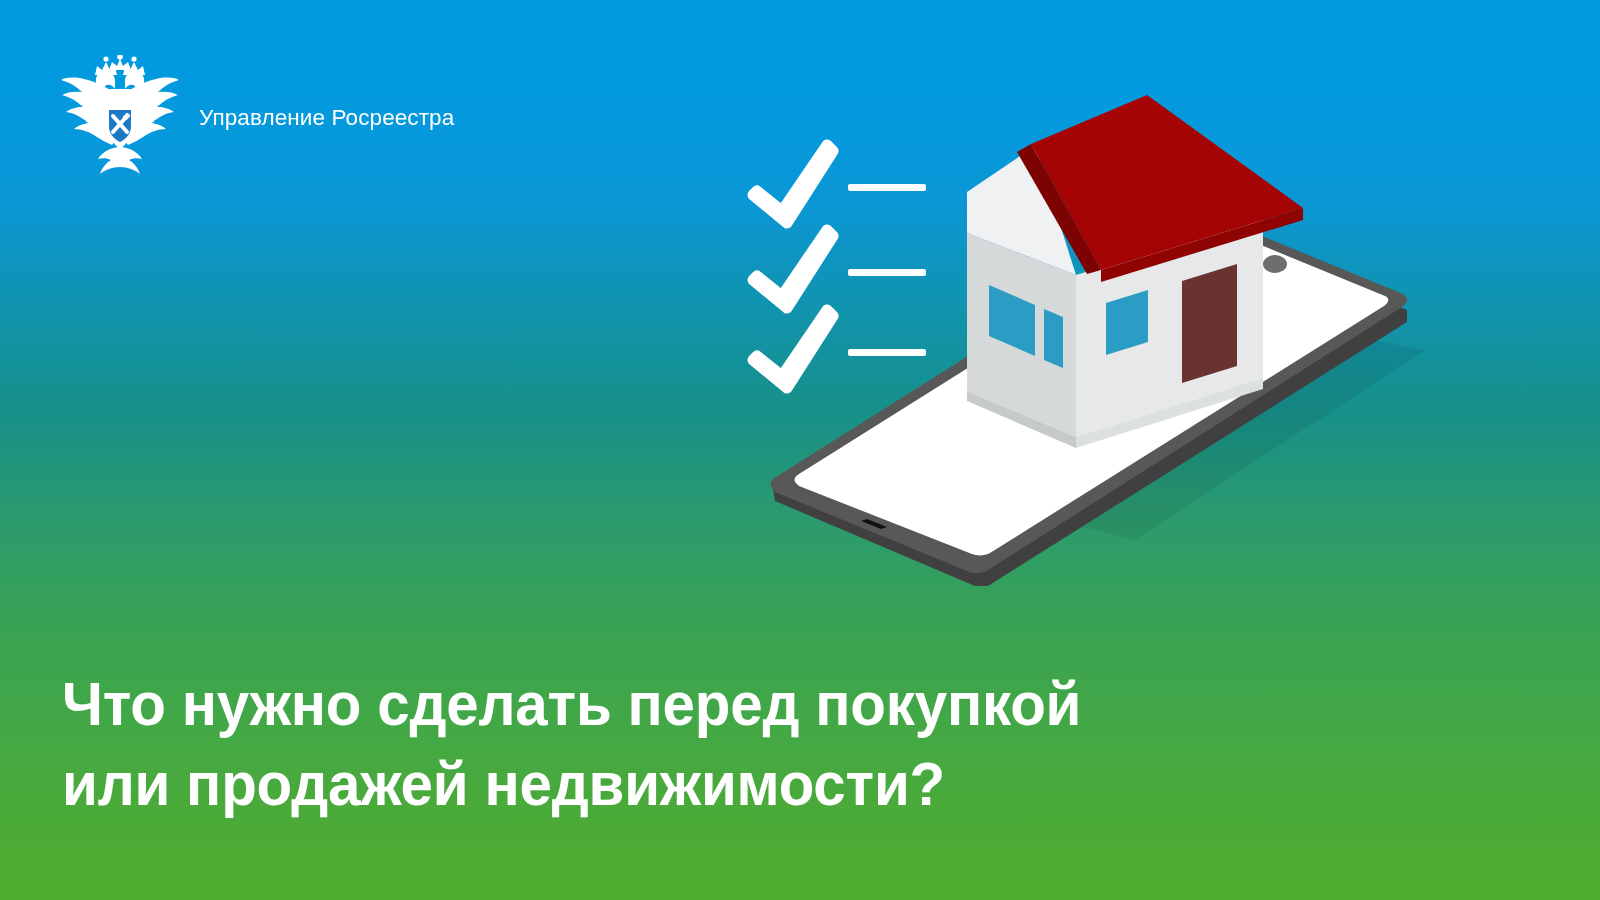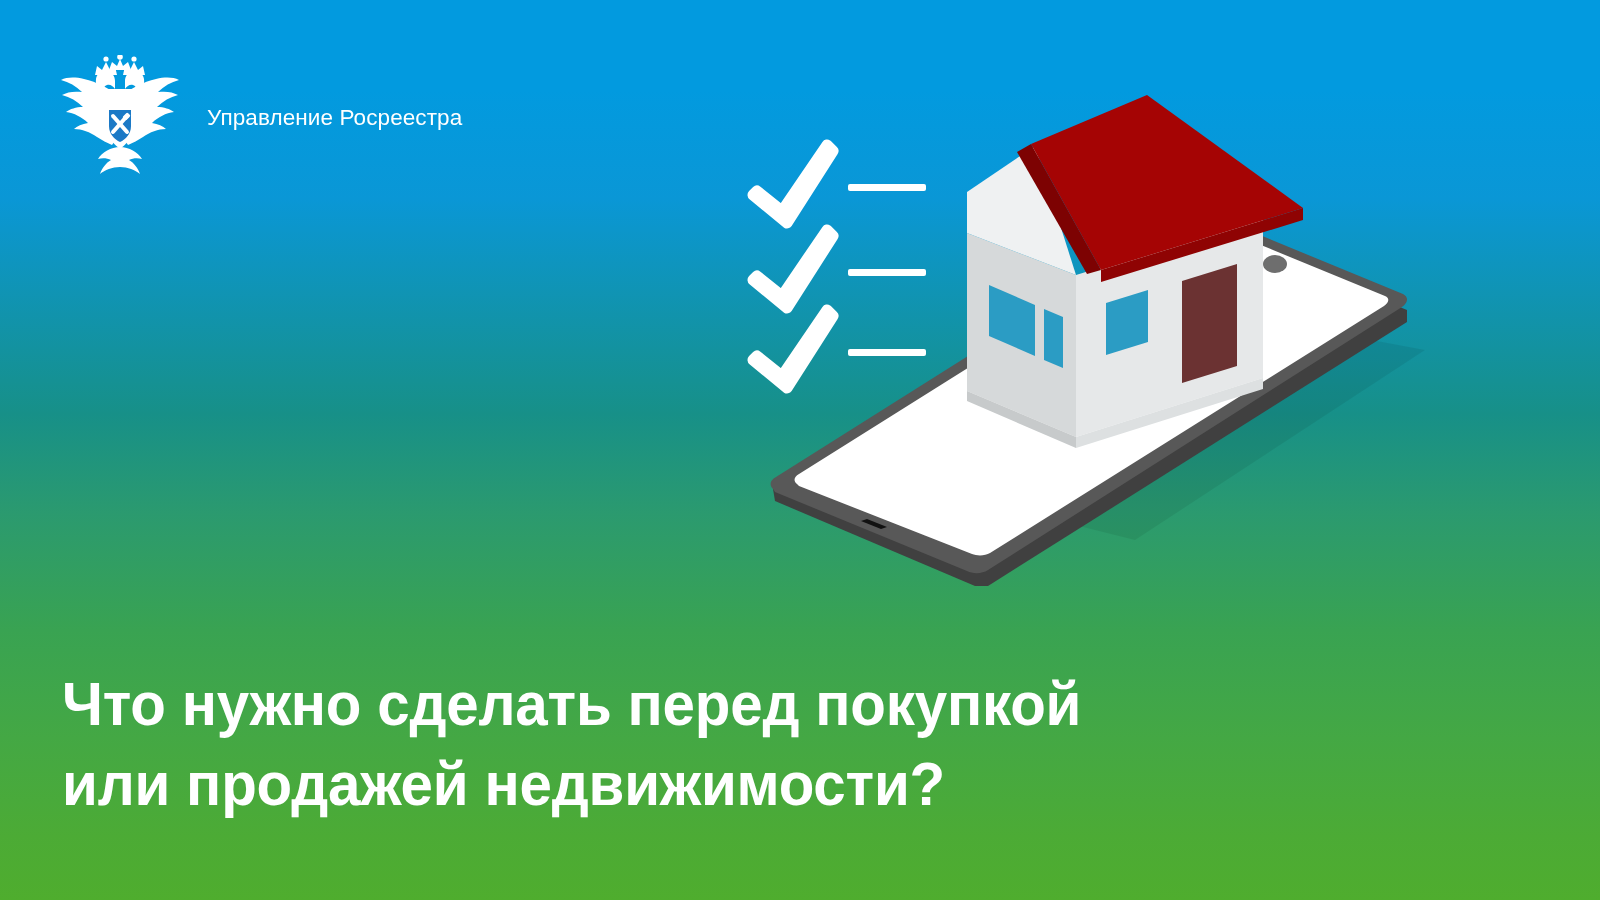--- a/index.html
+++ b/index.html
@@ -26,21 +26,21 @@
         #4FAD2E 100%);
   }
 
   
   #logo-block {
     position: absolute;
     left: 57px;
     top: 55px;
     display: flex;
     align-items: center;
-    gap: 24px;
+    gap: 16px;
   }
   #emblem {
     width: 126px;
     height: 122px;
     flex: 0 0 auto;
     display: block;
   }
   #logo-text {
     color: #ffffff;
     font-size: 22.5px;

